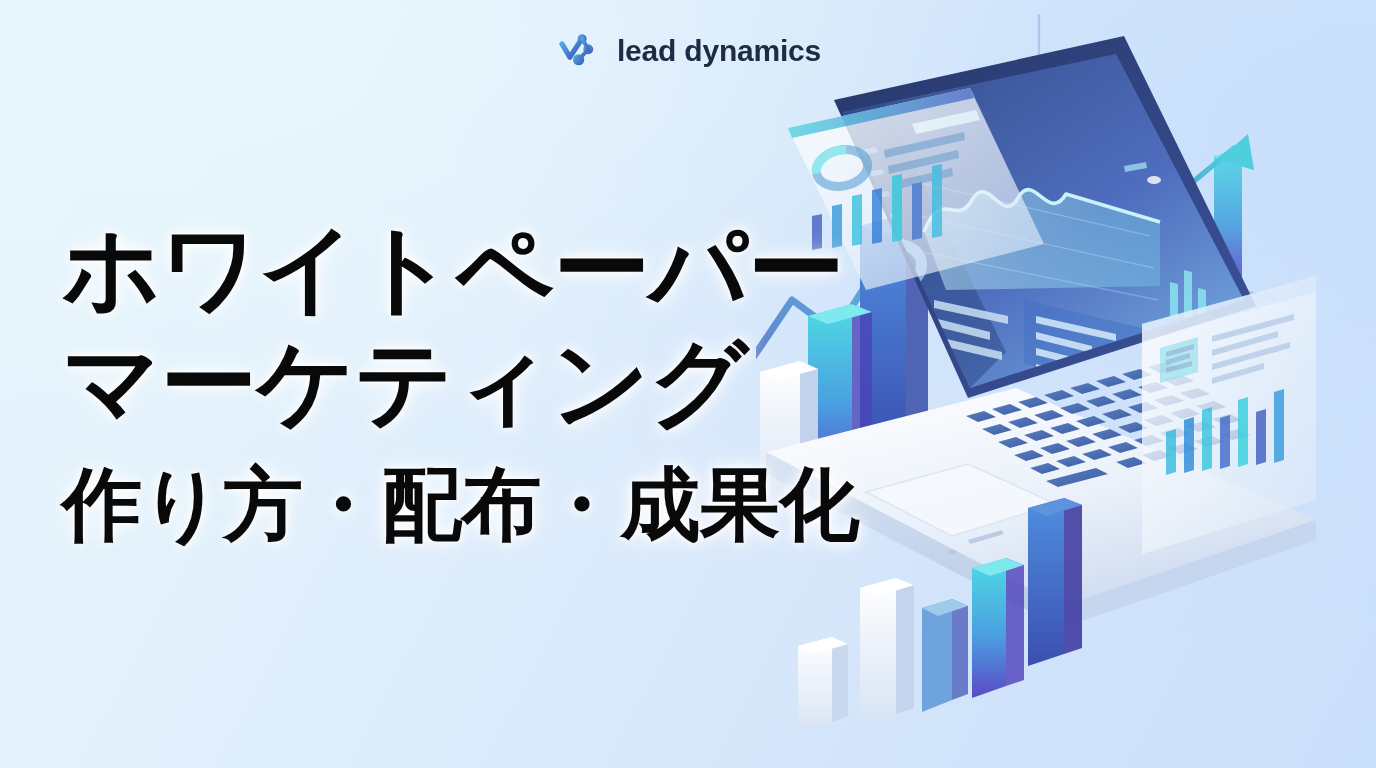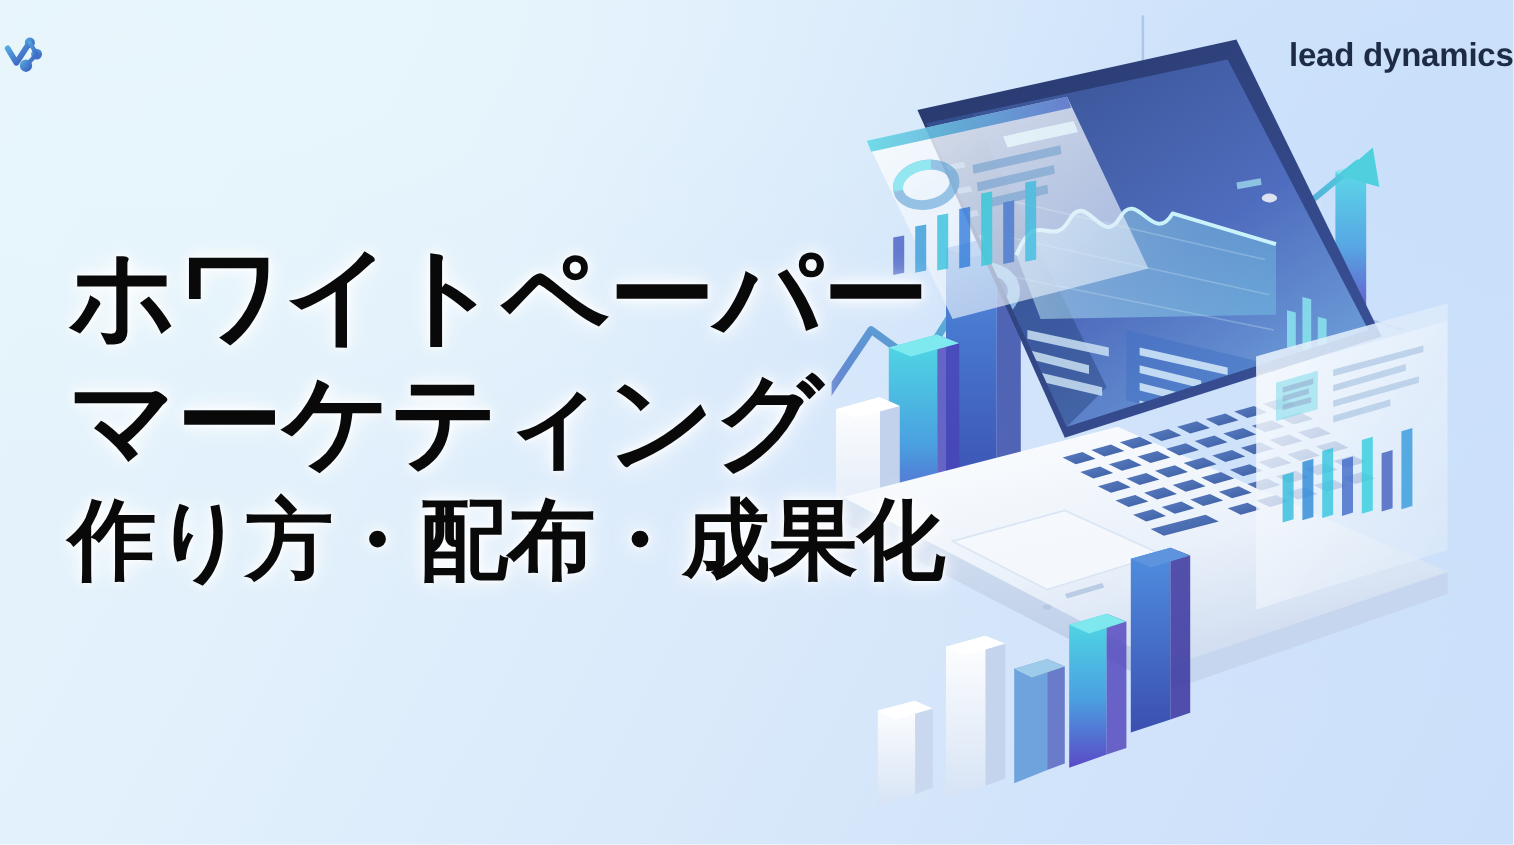--- a/index.html
+++ b/index.html
@@ -21,21 +21,21 @@
   }
 
   
   .logo {
     position: absolute;
     top: 30px;
     left: 0;
     width: 100%;
     display: flex;
     align-items: center;
-    justify-content: space-between;
+    justify-content: center;
     gap: 20px;
     pointer-events: auto;
   }
   .logo-mark { display: block; width: 42px; height: 42px; }
   .logo-text {
     font-size: 30px;
     font-weight: 600;
     letter-spacing: -0.2px;
     color: #1d2b45;
     line-height: 1;
@@ -61,21 +61,21 @@
   }
   .hl-1, .hl-2 {
     font-size: 97px;
     line-height: 1.18;
     letter-spacing: -1px;
   }
   .hl-3 {
     font-size: 80px;
     line-height: 1.15;
     letter-spacing: -0.5px;
-    margin-top: 4px;
+    margin-top: 18px;
   }
 
   
   .illus {
     position: absolute;
     right: 0;
     top: 0;
     width: 620px;
     height: 768px;
     z-index: 3;

